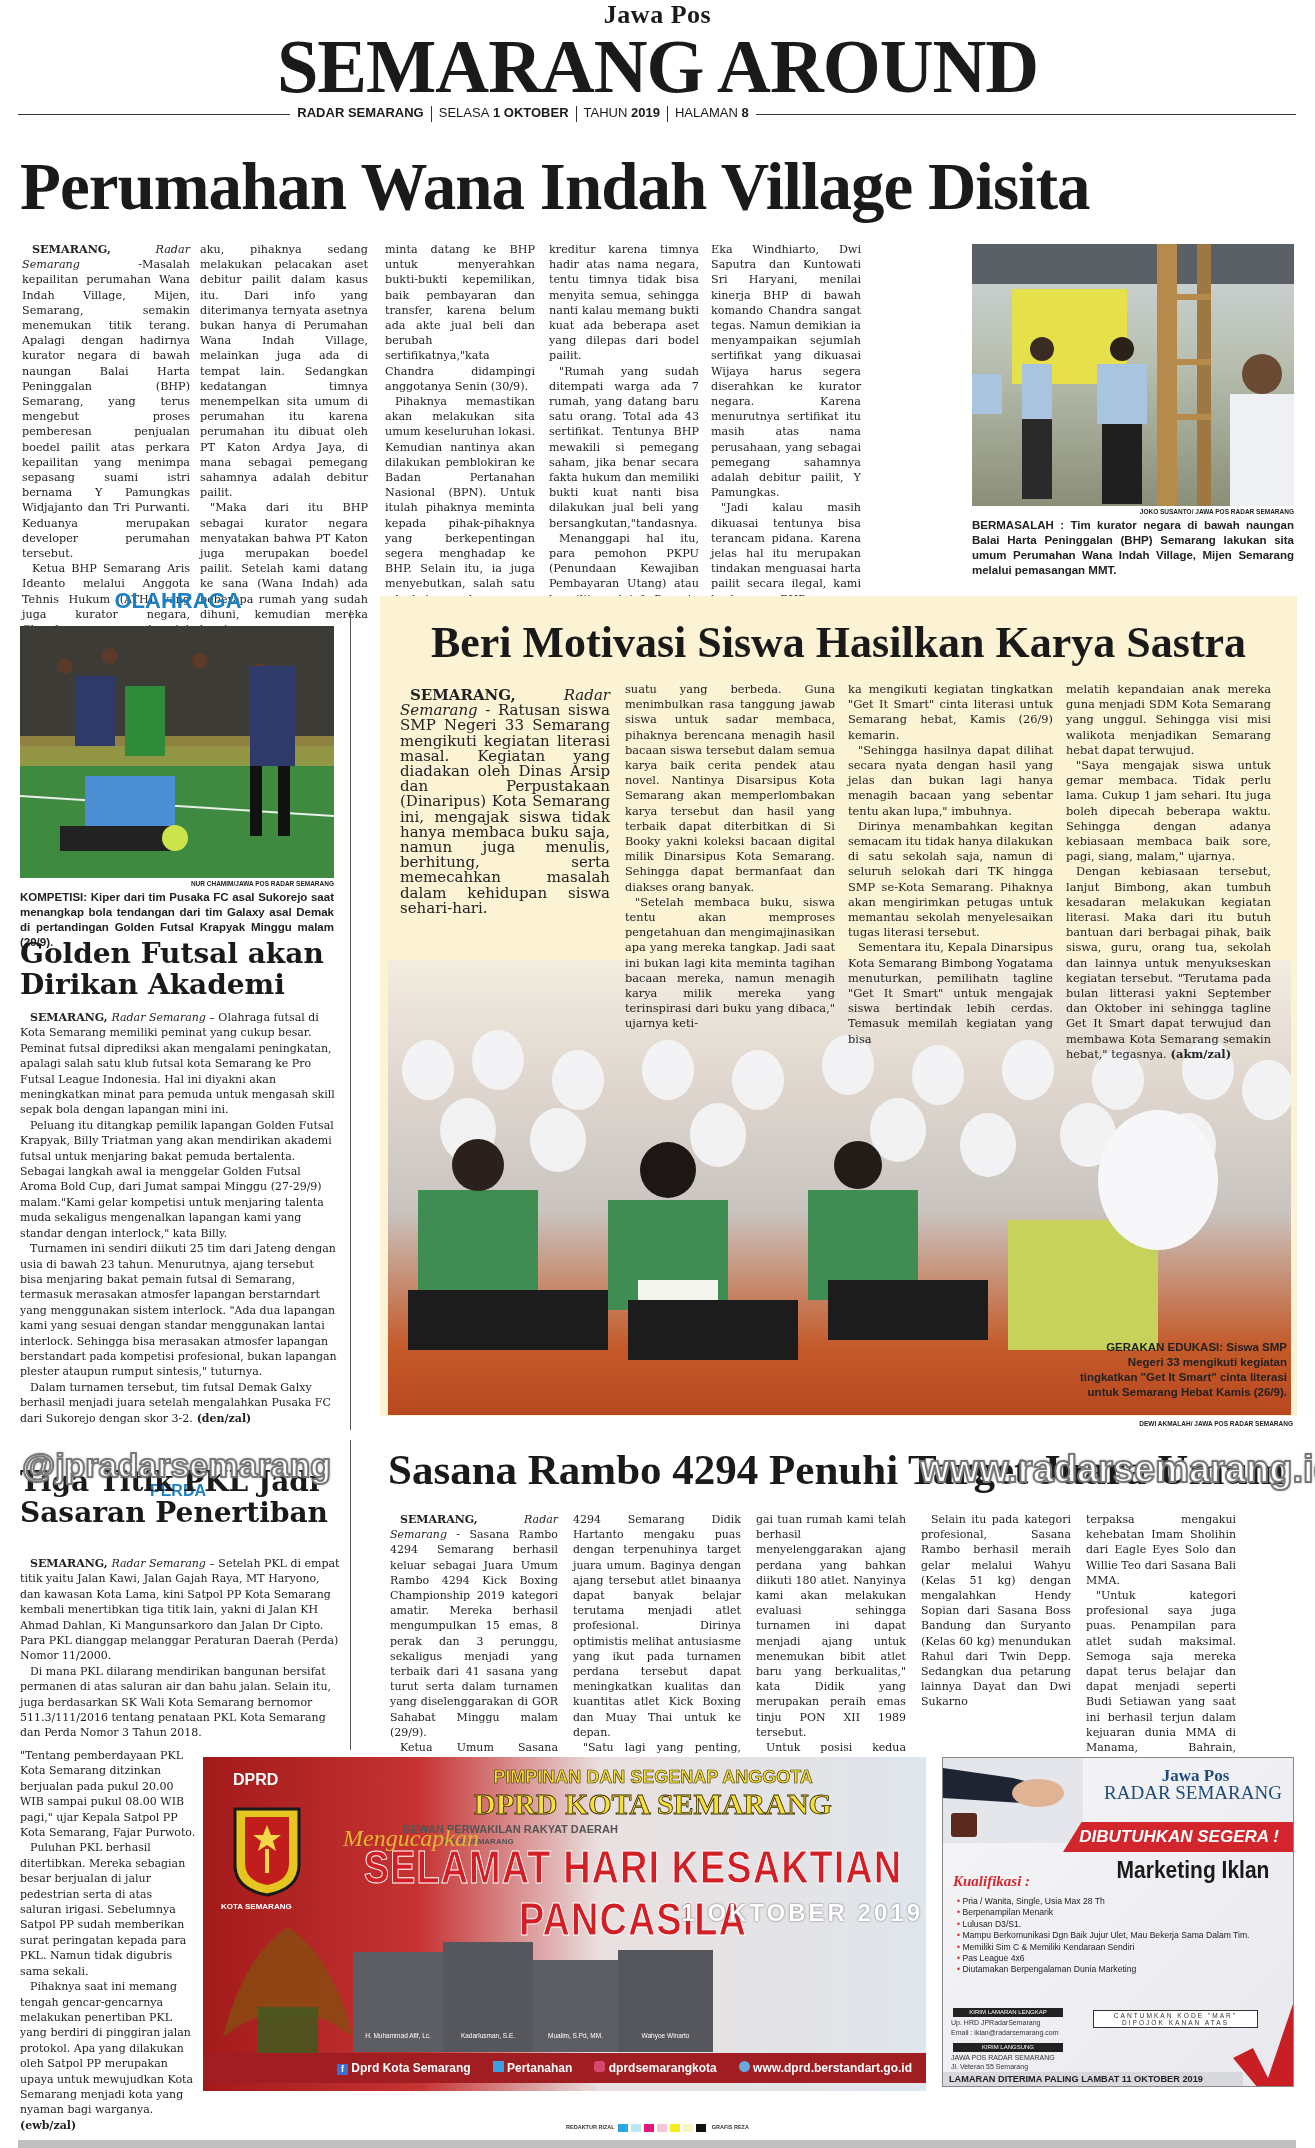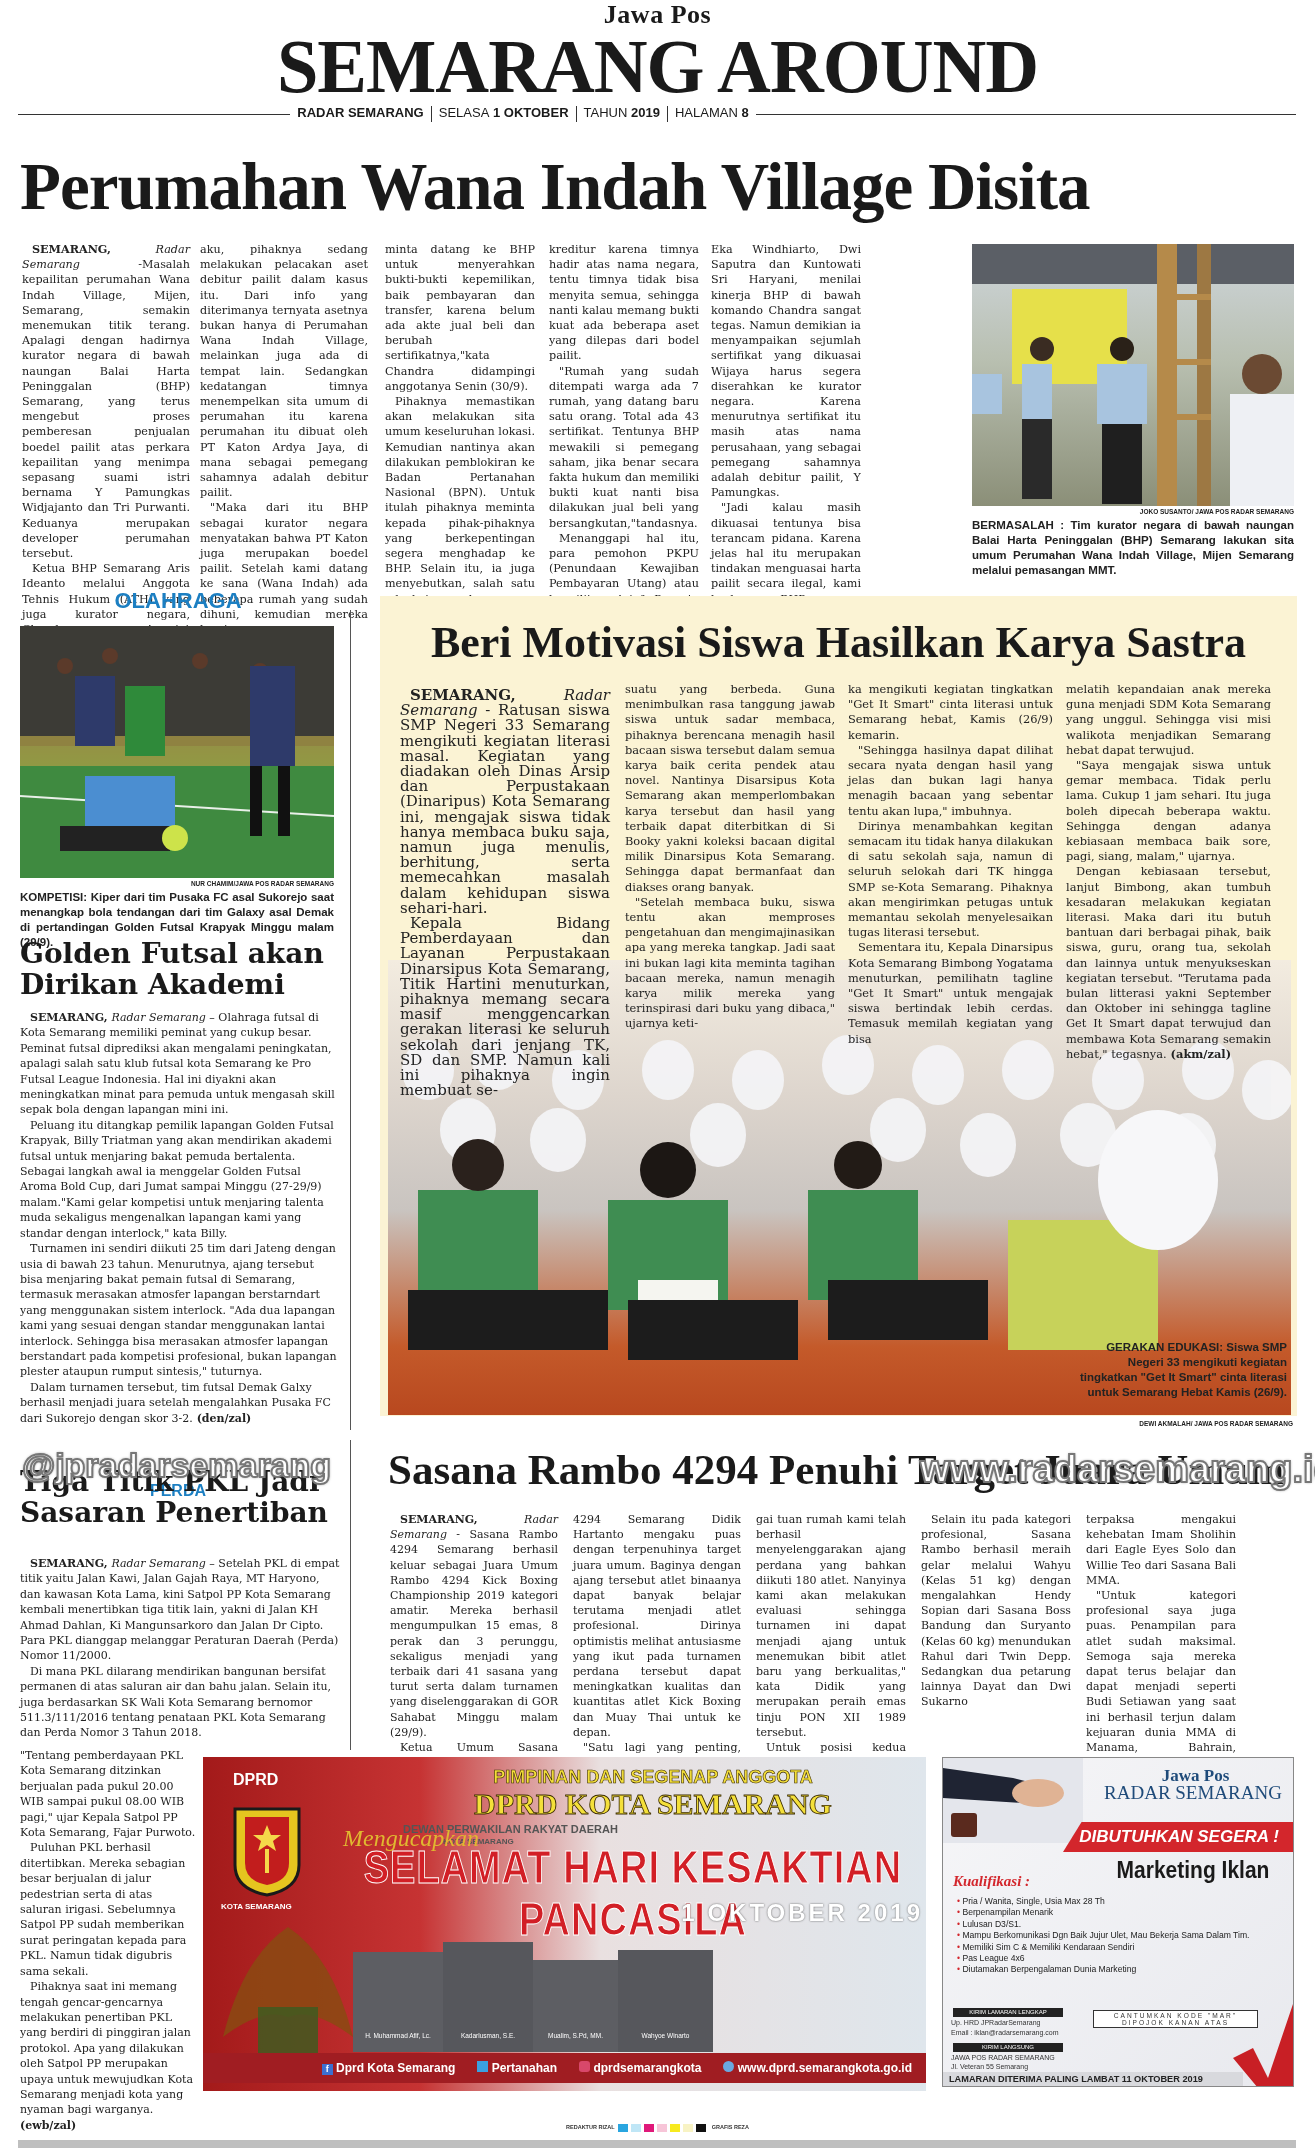--- a/index.html
+++ b/index.html
@@ -177,21 +177,20 @@
     <rect x="20" y="330" width="200" height="60" fill="#1c1c1c"></rect>
     <rect x="240" y="340" width="170" height="60" fill="#1c1c1c"></rect>
     <rect x="250" y="320" width="80" height="20" fill="#f5f5f0"></rect>
     <rect x="440" y="320" width="160" height="60" fill="#1c1c1c"></rect>
   </svg>
 </div>
 
 <div class="col" style="left:400px; top:682px; width:210px; font-size:15px;margin-top:6px;">
   <div>
       <p><span class="dl">SEMARANG, </span><span class="it">Radar Semarang</span> - Ratusan siswa SMP Negeri 33 Semarang mengikuti kegiatan literasi masal. Kegiatan yang diadakan oleh Dinas Arsip dan Perpustakaan (Dinaripus) Kota Semarang ini, mengajak siswa tidak hanya membaca buku saja, namun juga menulis, berhitung, serta memecahkan masalah dalam kehidupan siswa sehari-hari.</p>
-      <p>Kepala Bidang Pemberdayaan dan Layanan Perpustakaan Dinarsipus Kota Semarang, Titik Hartini menuturkan, pihaknya memang secara masif menggencarkan gerakan literasi ke seluruh sekolah dari jenjang TK, SD dan SMP. Namun kali ini pihaknya ingin membuat se-</p>
     </div>
 </div>
 <div class="col" style="left:625px; top:682px; width:210px; font-size:11.4px;">
   <div>
       <p style="text-indent: 0px;">suatu yang berbeda. Guna menimbulkan rasa tanggung jawab siswa untuk sadar membaca, pihaknya berencana menagih hasil bacaan siswa tersebut dalam semua karya baik cerita pendek atau novel. Nantinya Disarsipus Kota Semarang akan memperlombakan karya tersebut dan hasil yang terbaik dapat diterbitkan di Si Booky yakni koleksi bacaan digital milik Dinarsipus Kota Semarang. Sehingga dapat bermanfaat dan diakses orang banyak.</p>
       <p>"Setelah membaca buku, siswa tentu akan memproses pengetahuan dan mengimajinasikan apa yang mereka tangkap. Jadi saat ini bukan lagi kita meminta tagihan bacaan mereka, namun menagih karya milik mereka yang terinspirasi dari buku yang dibaca," ujarnya keti-</p>
     </div>
 </div>
 <div class="col" style="left:848px; top:682px; width:205px; font-size:11.4px;">
   <div>
@@ -291,21 +290,21 @@
     <div class="abs" style="left:265px; top:18px; width:95px; height:102px; background:#56575c;"></div>
     <div class="abs sans" style="left:0; top:100px; width:90px; font-size:6.5px; color:#fff; text-align:center;">H. Muhammad Afif, Lc.</div>
     <div class="abs sans" style="left:90px; top:100px; width:90px; font-size:6.5px; color:#fff; text-align:center;">Kadarlusman, S.E.</div>
     <div class="abs sans" style="left:180px; top:100px; width:85px; font-size:6.5px; color:#fff; text-align:center;">Mualim, S.Pd, MM.</div>
     <div class="abs sans" style="left:265px; top:100px; width:95px; font-size:6.5px; color:#fff; text-align:center;">Wahyoe Winarto</div>
   </div>
   <div class="abs sans" style="left:0; top:296px; width:723px; height:30px; background:#a01d22; display:flex; justify-content:flex-end; align-items:center; gap:22px; padding-right:14px; color:#fff; font-size:12px; font-weight:bold;">
     <span><span style="display:inline-block;width:11px;height:11px;background:#3b6fd1;color:#fff;font-size:9px;text-align:center;line-height:11px;">f</span> <span>Dprd Kota Semarang</span></span>
     <span><span style="display:inline-block;width:11px;height:11px;background:#3ba0e0;"></span> <span>Pertanahan</span></span>
     <span><span style="display:inline-block;width:11px;height:11px;background:#d8486a;border-radius:3px;"></span> <span>dprdsemarangkota</span></span>
-    <span><span style="display:inline-block;width:11px;height:11px;background:#6aa8e0;border-radius:50%;"></span> <span>www.dprd.semarangkota.go.id</span></span>
+    <span><span style="display:inline-block;width:11px;height:11px;background:#6aa8e0;border-radius:50%;"></span> <span>www.dprd.berstandart.go.id</span></span>
   </div>
 </div>
 
 <div class="abs ad-job">
   <svg class="abs" style="left:0; top:0;" width="140" height="85">
     <rect x="0" y="0" width="140" height="85" fill="#e4e6ec"></rect>
     <path d="M0 10 L70 20 L110 30 L80 45 L0 40 Z" fill="#1f2433"></path>
     <ellipse cx="95" cy="35" rx="26" ry="14" fill="#e0b394"></ellipse>
     <rect x="8" y="55" width="26" height="24" fill="#5a2a1e" rx="3"></rect>
   </svg>

